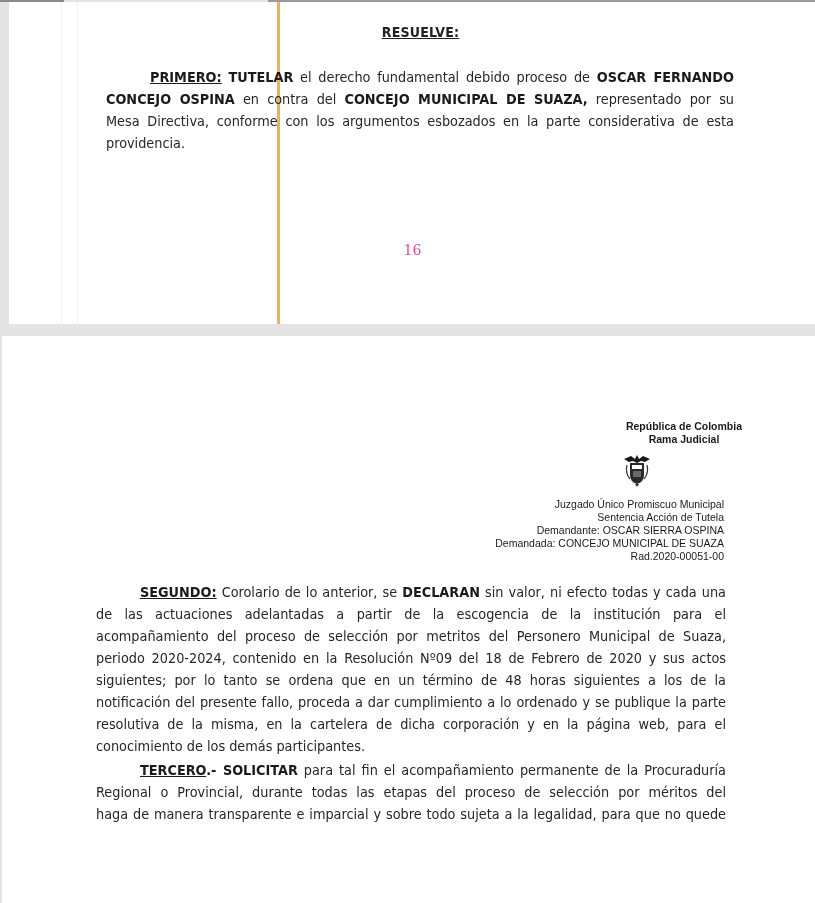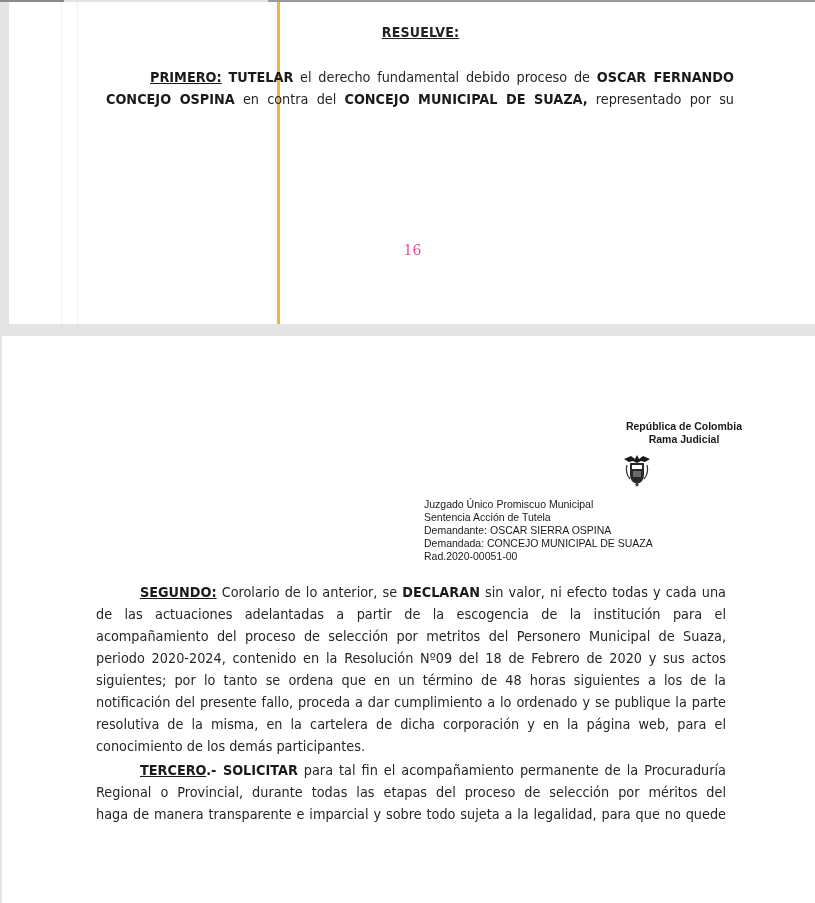--- a/index.html
+++ b/index.html
@@ -53,21 +53,21 @@
     position: absolute; left: 0; width: 815px; top: 240px; text-align: center;
     font-family: "DejaVu Serif", serif; font-size: 14px; color: #ec4899;
   }
   .page-number span { position: relative; left: -4px; }
 
   .header-block {
     position: absolute; right: 91px; top: 84px; width: 260px;
     font-family: "Liberation Sans", sans-serif; font-size: 10.5px; color: #1a1a1a;
   }
   .hdr-center { position: absolute; width: 160px; left: 140px; text-align: center; font-weight: bold; line-height: 13px; }
-  .hdr-right { position: absolute; right: 0; text-align: left; line-height: 13px; width: 300px; }
+  .hdr-right { position: absolute; right: 0; text-align: right; line-height: 13px; width: 300px; }
 
   .emblem {
     position: absolute; left: 620px; top: 117px; width: 30px; height: 34px;
   }
 
   #p-segundo { left: 94px; top: 245px; width: 630px; }
   #p-tercero { left: 94px; top: 423px; width: 630px; }
 </style>
 </head>
 <body>
@@ -85,20 +85,22 @@
   </div>
 
   <div class="para" id="p-primero">
     <span class="line">
       <span class="indent"></span><span class="b u">PRIMERO:</span>
       <span class="b">TUTELAR</span><span> el derecho fundamental debido proceso de </span><span class="b">OSCAR FERNANDO</span>
     </span>
     <span class="line">
       <span class="b">CONCEJO OSPINA</span><span>  en contra del </span><span class="b">CONCEJO MUNICIPAL DE SUAZA,</span><span> representado por su</span>
     </span>
+    <span class="line">Mesa Directiva, conforme con los argumentos esbozados en la parte considerativa de esta</span>
+    <span class="line last">providencia.</span>
   </div>
 
   <div class="page-number">
     <span>16</span>
   </div>
 </div>
 
 <div class="page" id="page2">
 
   <div class="header-block">

